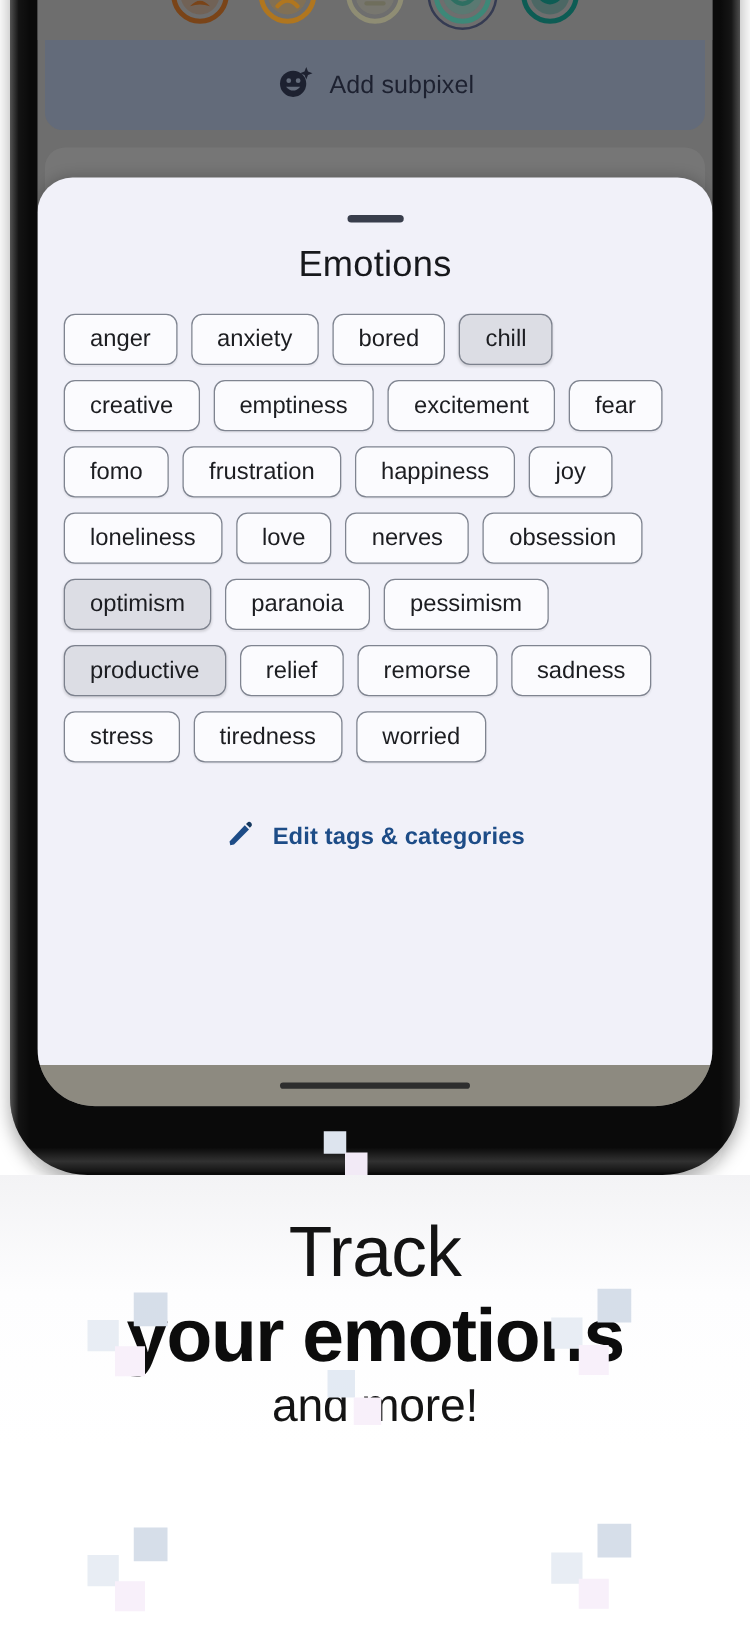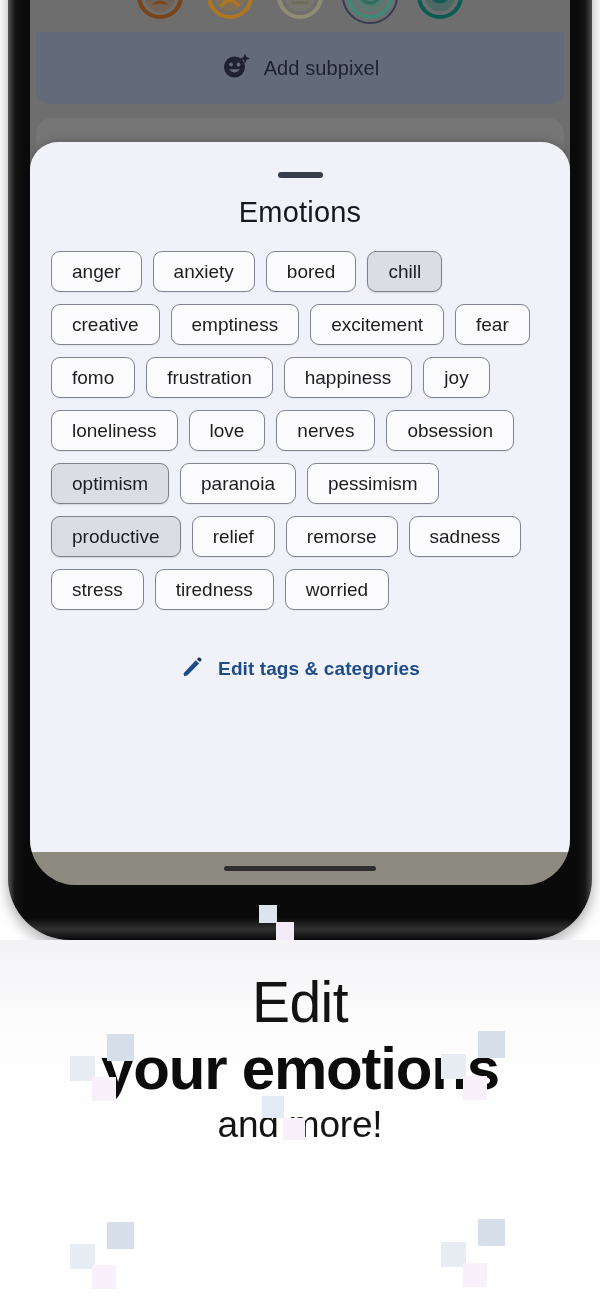--- a/index.html
+++ b/index.html
@@ -380,21 +380,21 @@
         <div class="nav-pill"></div>
       </div>
 
     </div>
     <div class="phone-frame-sheen"></div>
     <div class="phone-frame-bottomsheen"></div>
   </div>
 
   <div class="marketing">
     <div class="headline-block">
-      <div class="headline-1">Edit</div>
+      <div class="headline-1">Track</div>
       <div class="headline-2">your emotions</div>
       <div class="headline-3">and more!</div>
     </div>
   </div>
 
   <div id="deco-layer" style="position:absolute;left:0;top:0;width:600px;height:1301px;pointer-events:none;">
       <div class="deco-sq" style="left: 107px; top: 1034px; width: 27px; height: 27px; background: rgb(214, 222, 233);"></div>
       <div class="deco-sq" style="left: 70px; top: 1056px; width: 25px; height: 25px; background: rgb(232, 237, 244);"></div>
       <div class="deco-sq" style="left: 92px; top: 1077px; width: 24px; height: 24px; background: rgb(248, 240, 250);"></div>
       <div class="deco-sq" style="left: 478px; top: 1031px; width: 27px; height: 27px; background: rgb(214, 222, 233);"></div>

